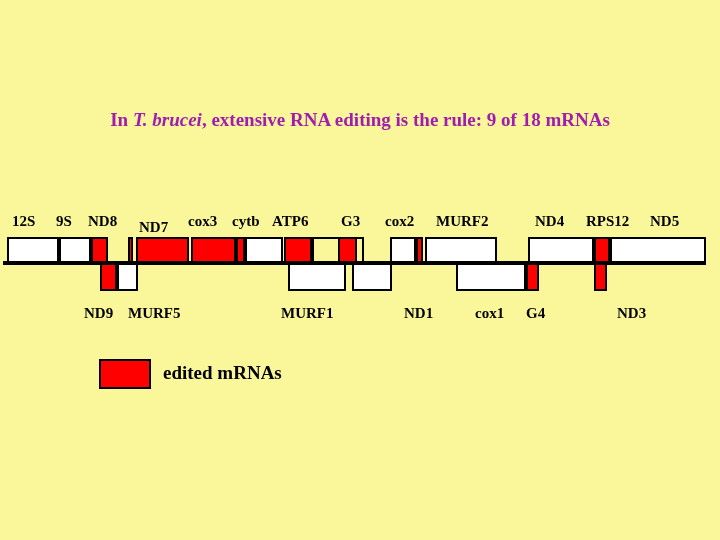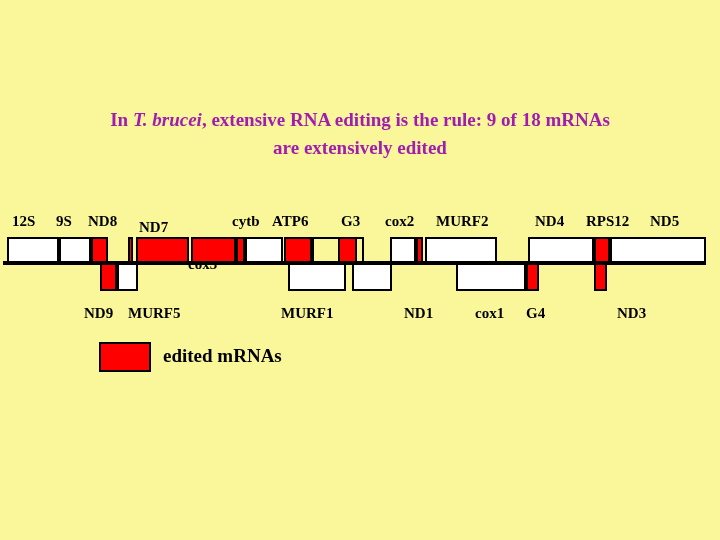--- a/index.html
+++ b/index.html
@@ -47,49 +47,48 @@
   .gene{
     position:absolute;
     box-sizing:border-box;
     border:2px solid #000000;
     background:#FFFFFF;
   }
   .gene.red{background:#FF0000;}
   .gene.yellow{background:#FAF79B;}
 
   
-  #legend{position:absolute;left:0;top:338px;width:720px;height:40px;}
+  #legend{position:absolute;left:0;top:355px;width:720px;height:40px;}
   .legend-swatch{
     position:absolute;left:99px;top:4px;width:52px;height:30px;
     background:#FF0000;border:2px solid #000000;box-sizing:border-box;
   }
   .legend-text{
     position:absolute;left:163px;top:7px;
     color:#000000;font-family:"Liberation Serif", serif;
     font-weight:bold;font-size:19px;white-space:nowrap;
   }
 </style>
 </head>
 <body>
 
 <div id="slide">
 
   <div class="title">
     <span><span>In </span><span class="sp">T. brucei</span><span>, extensive RNA editing is the rule: 9 of 18 mRNAs</span></span><br>
-    <span>are extensively edited</span>
   </div>
 
   <div id="map">
     <div class="axis" id="axis" style="left: 3px; top: 61px; width: 703px;"></div>
     <div id="top-labels">
         <div class="label top" style="left: 12px;">12S</div>
         <div class="label top" style="left: 56px;">9S</div>
         <div class="label top" style="left: 88px;">ND8</div>
         <div class="label top" style="left: 139px; margin-top: 6px;">ND7</div>
-        <div class="label top" style="left: 188px; margin-top: 43px;">cox3</div>
+        <div class="label top" style="left: 188px;">cox3</div>
         <div class="label top" style="left: 232px;">cytb</div>
         <div class="label top" style="left: 272px;">ATP6</div>
         <div class="label top" style="left: 341px;">G3</div>
         <div class="label top" style="left: 385px;">cox2</div>
         <div class="label top" style="left: 436px;">MURF2</div>
         <div class="label top" style="left: 535px;">ND4</div>
         <div class="label top" style="left: 586px;">RPS12</div>
         <div class="label top" style="left: 650px;">ND5</div>
       </div>
     <div id="top-genes">

